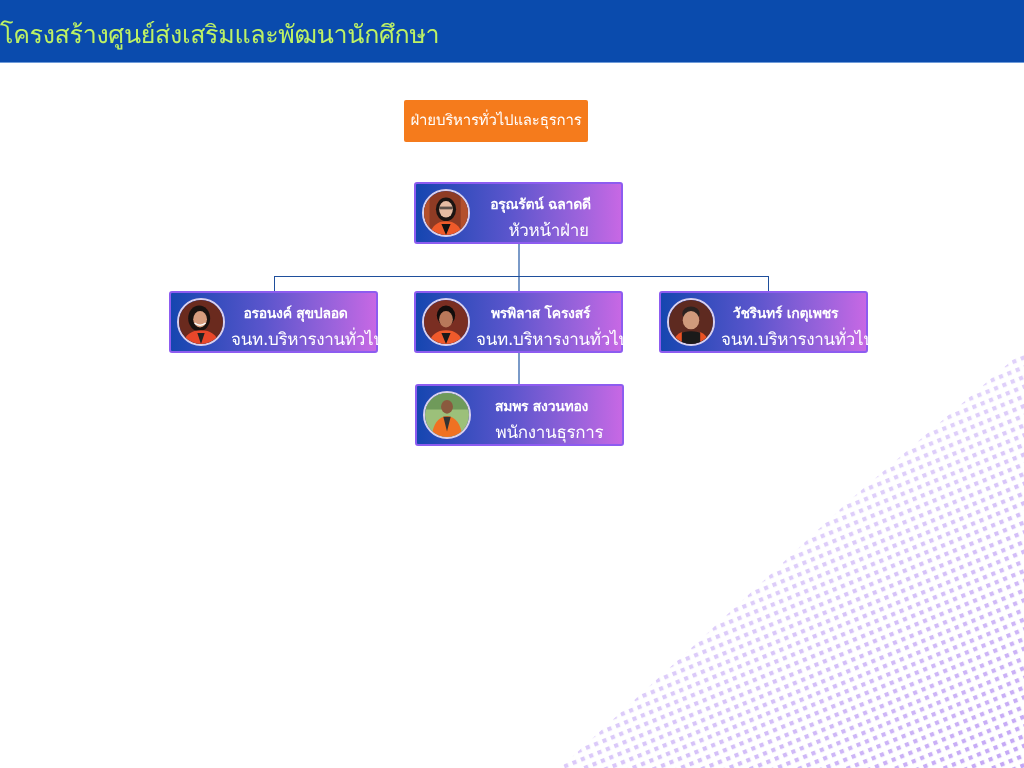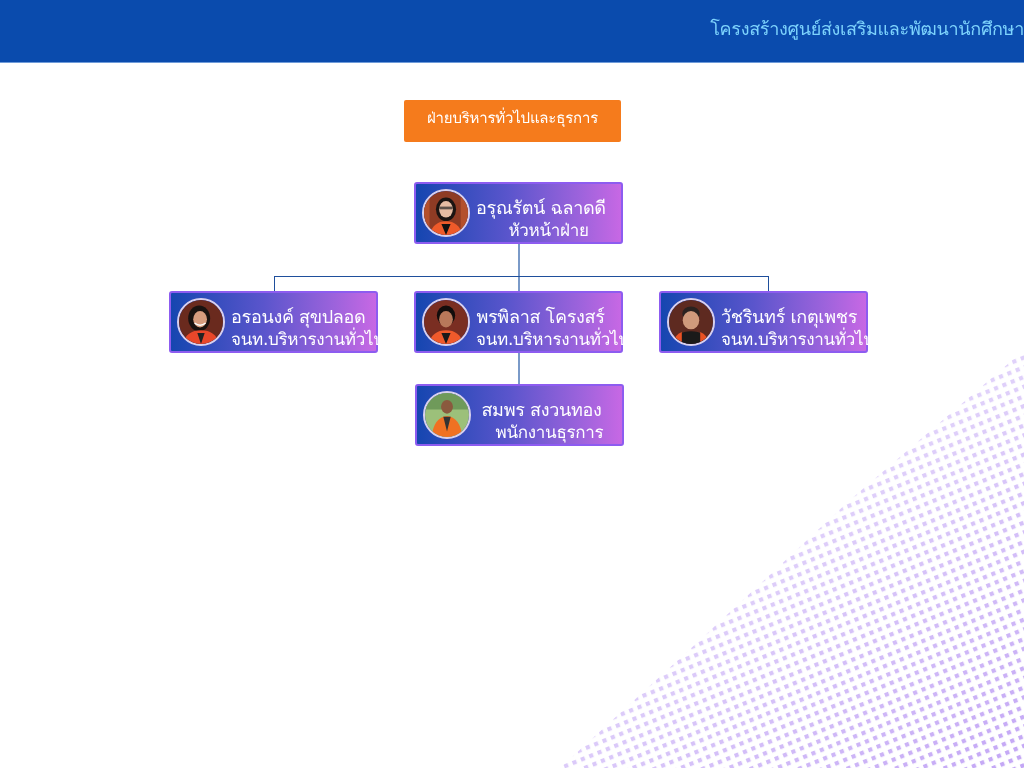--- a/index.html
+++ b/index.html
@@ -6,22 +6,22 @@
     html, body { width: 1024px; height: 768px; overflow: hidden; background: #ffffff; }
     body { position: relative; font-family: "DejaVu Sans", sans-serif; }
 
     .header {
       position: absolute; left: 0; top: 0; width: 1024px; height: 63px;
       background: #0a4bad;
       border-bottom: 1px solid #6f9bd9;
     }
     .header-title {
       position: absolute; left: 0; right: 0; top: 14px;
-      text-align: right; color: #7dd3fc;
-      font-family: "DejaVu Sans", sans-serif; font-size: 18px; letter-spacing: -0.3px;
+      text-align: left; color: #bef264;
+      font-family: "DejaVu Sans", sans-serif; font-size: 25px; letter-spacing: -0.3px;
     }
     .logo {
       position: absolute; left: 900px; top: 6px; width: 110px; height: 52px;
     }
     .logo-emblem { position: absolute; left: 2px; top: 0; width: 34px; height: 52px; }
     .logo-text {
       position: absolute; left: 36px; top: 16px;
       font-family: "Liberation Sans", sans-serif; font-weight: bold; font-size: 24px;
       color: #8a5cc2; letter-spacing: -0.5px;
     }
@@ -29,40 +29,41 @@
       position: absolute; left: 36px; top: 43px;
       font-family: "Liberation Sans", sans-serif; font-weight: bold; font-size: 5px;
       color: #e8e8f4; letter-spacing: 0.6px; white-space: nowrap;
     }
     .logo-tiny {
       position: absolute; left: 36px; top: 39px; width: 68px; height: 2px;
       background: rgba(190,170,230,0.6);
     }
 
     .dept-button {
-      position: absolute; left: 404px; top: 100px; width: 217px; height: 42px;
+      position: absolute; left: 404px; top: 100px; width: 184px; height: 42px;
       background: #f57b1c; border-radius: 2px;
       color: #ffffff; font-size: 15px; text-align: center; line-height: 40px;
-      font-family: Liberation Mono, monospace; letter-spacing: -0.2px;
+      font-family: Liberation Serif, serif; letter-spacing: -0.2px;
     }
 
     .card {
       position: absolute; width: 209px; height: 62px;
       background: linear-gradient(90deg, #1546b0 0%, #5a55cc 45%, #9d63dc 80%, #c768e4 100%);
       border: 2px solid #8d5cf0; border-radius: 3px;
     }
     .avatar {
       position: absolute; left: 6px; top: 5px; width: 48px; height: 48px;
       border-radius: 50%; border: 2px solid #d8d0ee; overflow: hidden;
     }
     .avatar svg { width: 100%; height: 100%; display: block; }
     .card-name {
       position: absolute; left: 60px; right: 16px; top: 9px;
-      text-align: center; color: #ffffff; font-size: 18px; white-space: nowrap;
+      text-align: center; color: #ffffff; font-size: 14px; white-space: nowrap;
       letter-spacing: -0.3px;
+      font-weight: bold;
     }
     .card-role {
       position: absolute; left: 60px; right: 0; top: 32px;
       text-align: center; color: #ffffff; font-size: 17px; white-space: nowrap;
       letter-spacing: -0.3px;
     }
 
     .line { position: absolute; background: #1f4f9c; }
     .line.light { background: #7a9ac8; }
 

